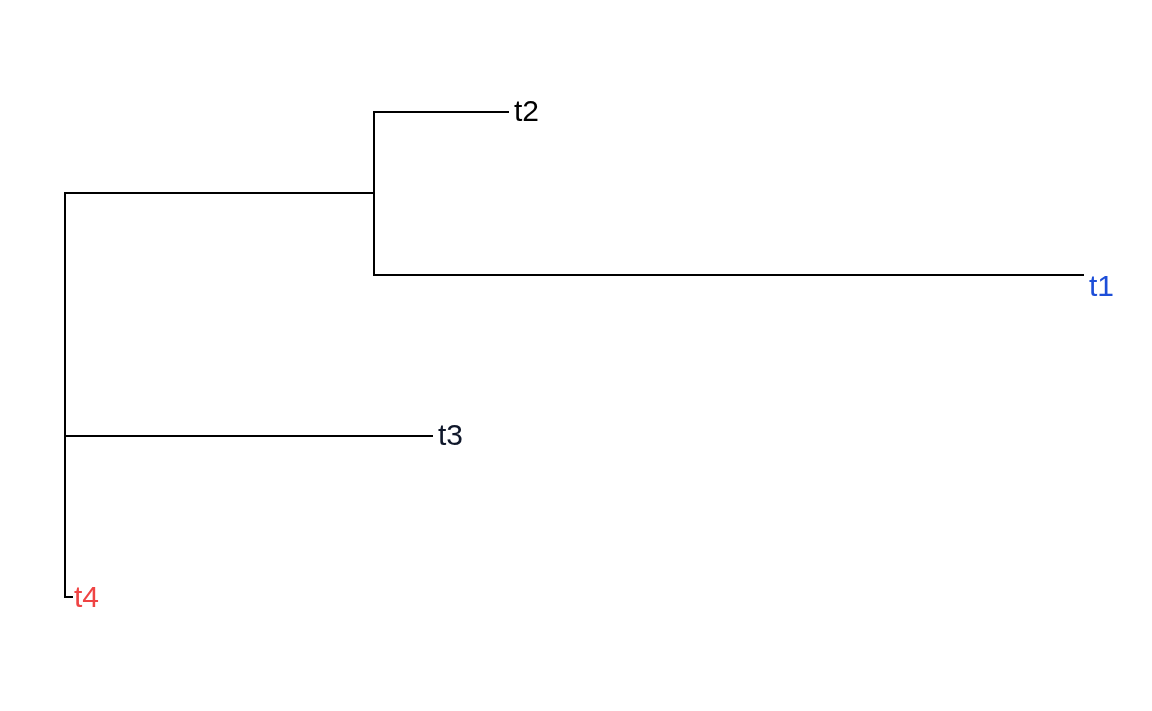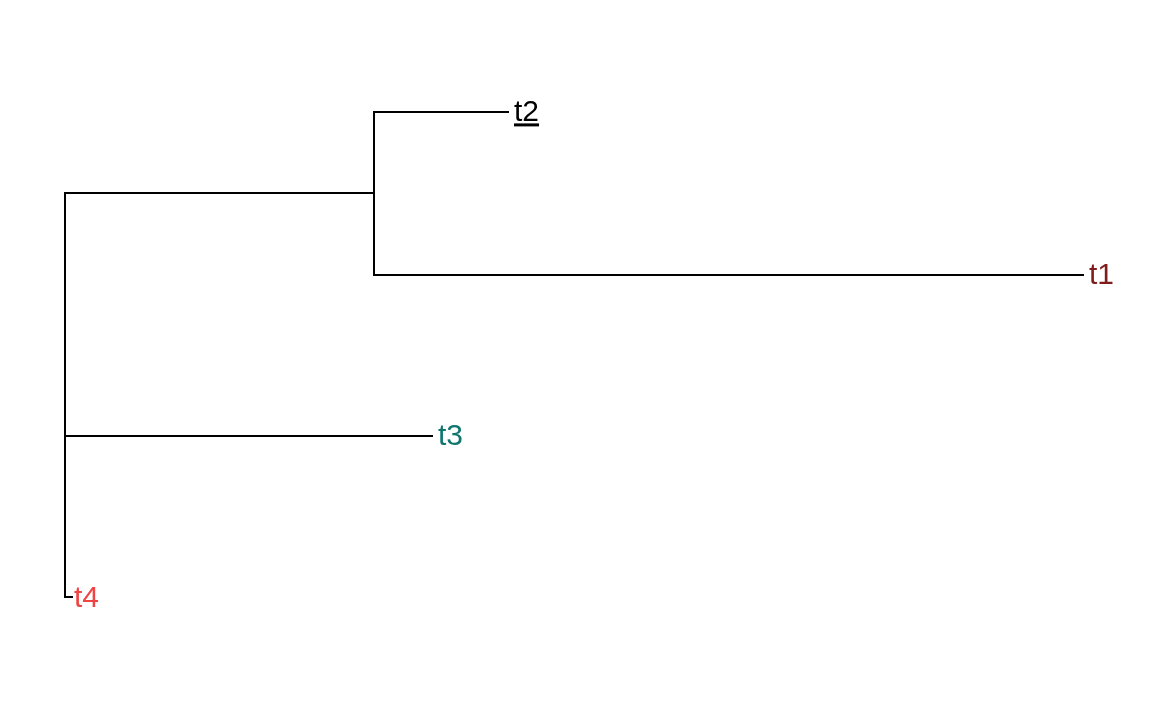--- a/index.html
+++ b/index.html
@@ -36,17 +36,17 @@
 <div class="figure" style="background: rgb(255, 255, 255); width: 1152px; height: 711px;">
   <svg xmlns="http://www.w3.org/2000/svg" viewBox="0 0 1152 711">
       <line x1="65" y1="193" x2="65" y2="597" stroke="#000000" stroke-width="2" stroke-linecap="square"></line>
       <line x1="65" y1="193" x2="374" y2="193" stroke="#000000" stroke-width="2" stroke-linecap="square"></line>
       <line x1="374" y1="112" x2="374" y2="275" stroke="#000000" stroke-width="2" stroke-linecap="square"></line>
       <line x1="374" y1="112" x2="508" y2="112" stroke="#000000" stroke-width="2" stroke-linecap="square"></line>
       <line x1="374" y1="275" x2="1083" y2="275" stroke="#000000" stroke-width="2" stroke-linecap="square"></line>
       <line x1="65" y1="436" x2="432" y2="436" stroke="#000000" stroke-width="2" stroke-linecap="square"></line>
       <line x1="65" y1="597" x2="72" y2="597" stroke="#000000" stroke-width="2" stroke-linecap="square"></line>
     </svg>
-  <span class="tip-label" style="left: 1089px; top: 275px; color: #7f1d1d;">t1</span>
-  <span class="tip-label" style="left: 514px; top: 112px; color: rgb(0, 0, 0); text-decoration: underline;">t2</span>
-  <span class="tip-label" style="left: 438px; top: 436px; color: #0f766e;">t3</span>
+  <span class="tip-label" style="left: 1089px; top: 287px; color: #1d4ed8;">t1</span>
+  <span class="tip-label" style="left: 514px; top: 112px; color: rgb(0, 0, 0);">t2</span>
+  <span class="tip-label" style="left: 438px; top: 436px; color: #0f172a;">t3</span>
   <span class="tip-label" style="left: 74px; top: 598px; color: #ef4444;">t4</span>
 </div>
 
 </body></html>

